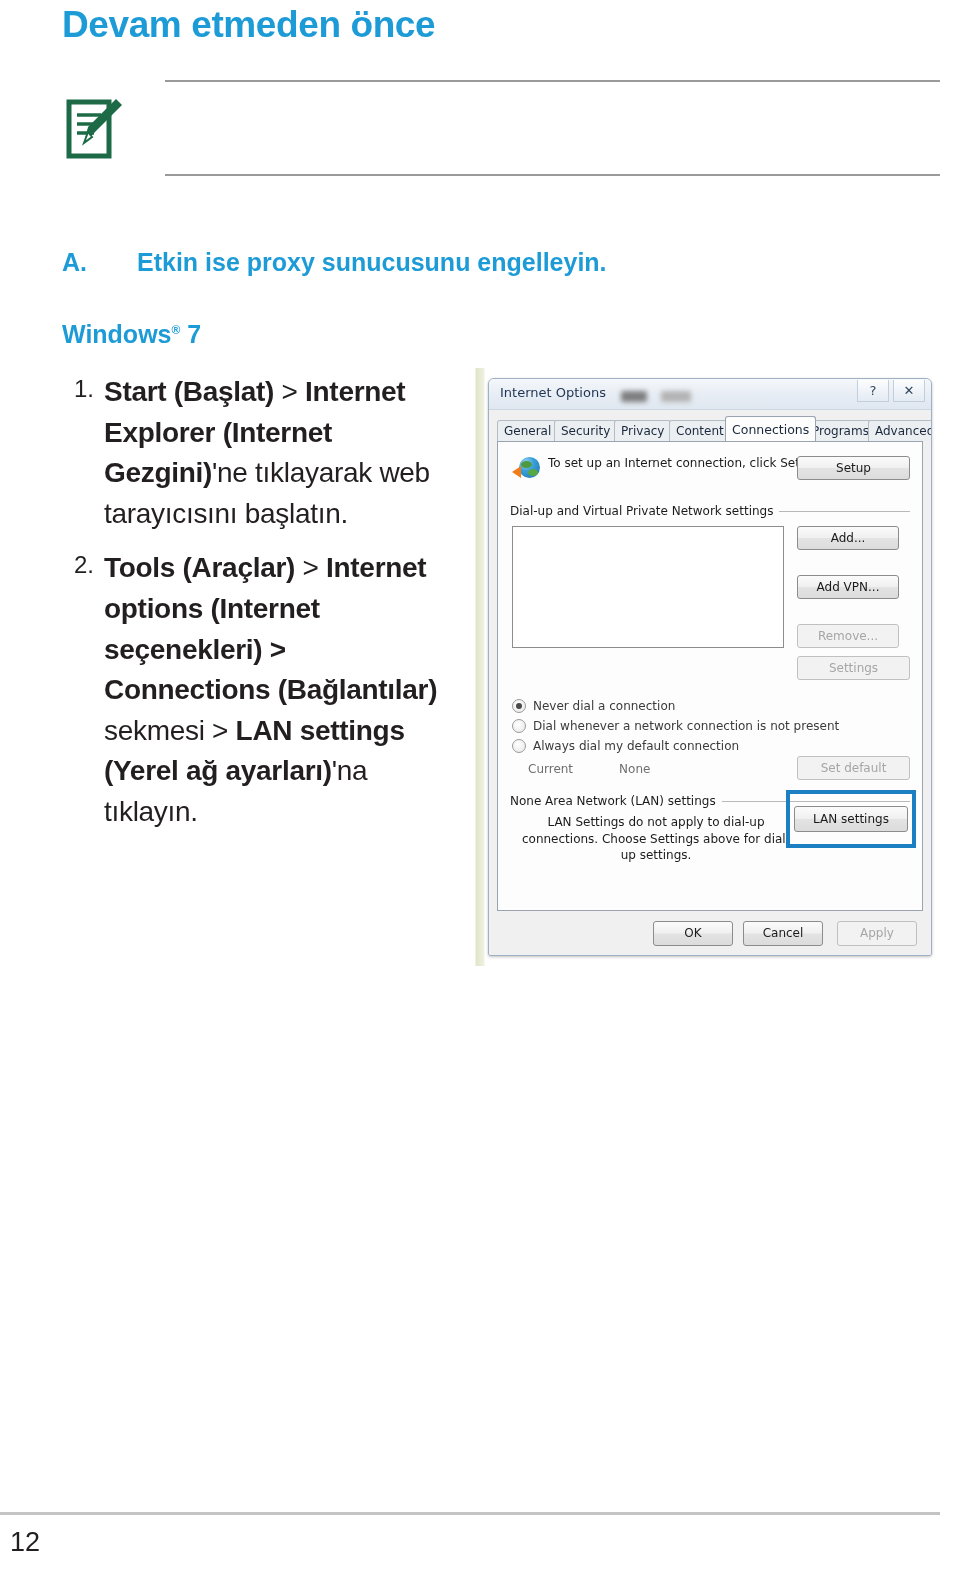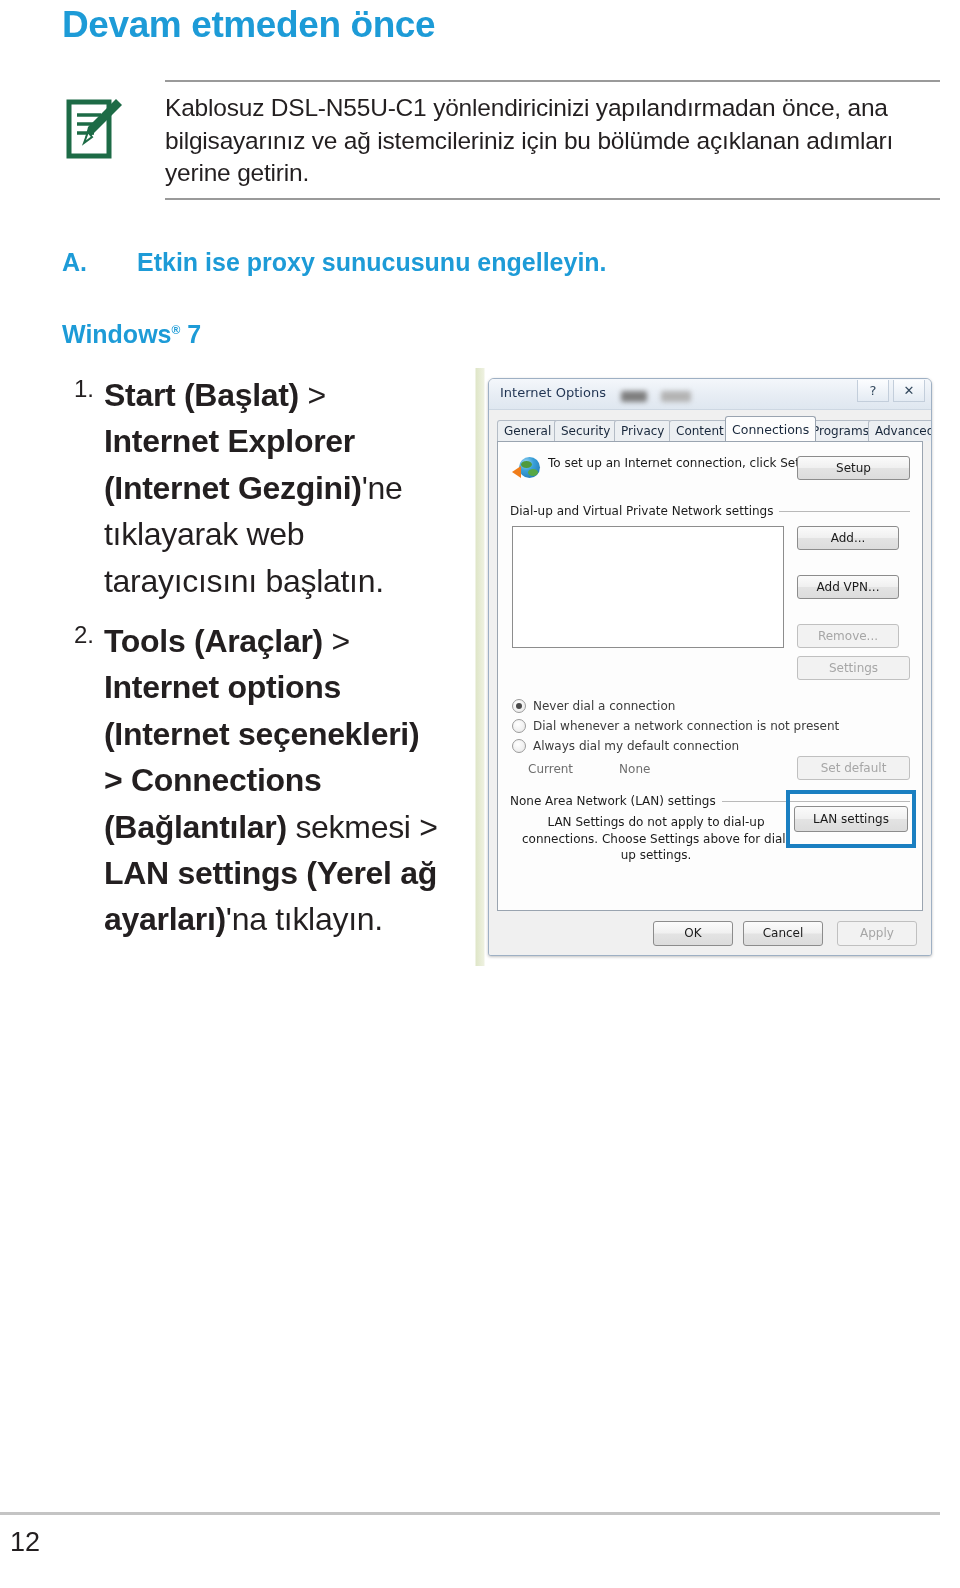--- a/index.html
+++ b/index.html
@@ -105,21 +105,21 @@
     width: 42px;
     font-size: 24px;
     line-height: 1.45;
     text-align: right;
     padding-right: 10px;
     box-sizing: border-box;
     font-weight: normal;
   }
   .step-text {
     flex: 1 1 auto;
-    font-size: 32px;
+    font-size: 28px;
     line-height: 1.45;
     letter-spacing: -0.3px;
   }
   .step-text b { font-weight: bold; }
 
   
   .shot {
     position: absolute;
     left: 470px;
     top: 368px;
@@ -429,21 +429,20 @@
     <div class="note-icon">
       <svg width="62" height="66" viewBox="0 0 62 66" aria-hidden="true">
         <rect x="5" y="6" width="40" height="54" fill="#ffffff" stroke="#1d6b46" stroke-width="5"></rect>
         <line x1="13" y1="19" x2="37" y2="19" stroke="#1d6b46" stroke-width="3.5"></line>
         <line x1="13" y1="28" x2="37" y2="28" stroke="#1d6b46" stroke-width="3.5"></line>
         <line x1="13" y1="37" x2="30" y2="37" stroke="#1d6b46" stroke-width="3.5"></line>
         <polygon points="20,47 24,31 52,3 58,9 30,37" fill="#1d6b46"></polygon>
         <polygon points="20,47 24,36 28,41" fill="#ffffff" stroke="#1d6b46" stroke-width="2"></polygon>
       </svg>
     </div>
-    <div class="note-text">Kablosuz DSL-N55U-C1 yönlendiricinizi yapılandırmadan önce, ana bilgisayarınız ve ağ istemcileriniz için bu bölümde açıklanan adımları yerine getirin.</div>
   </div>
   <div class="note-rule"></div>
 </div>
 
 <div class="section-a">
   <div class="letter">A.</div>
   <div>Etkin ise proxy sunucusunu engelleyin.</div>
 </div>
 
 <div class="os-label">

